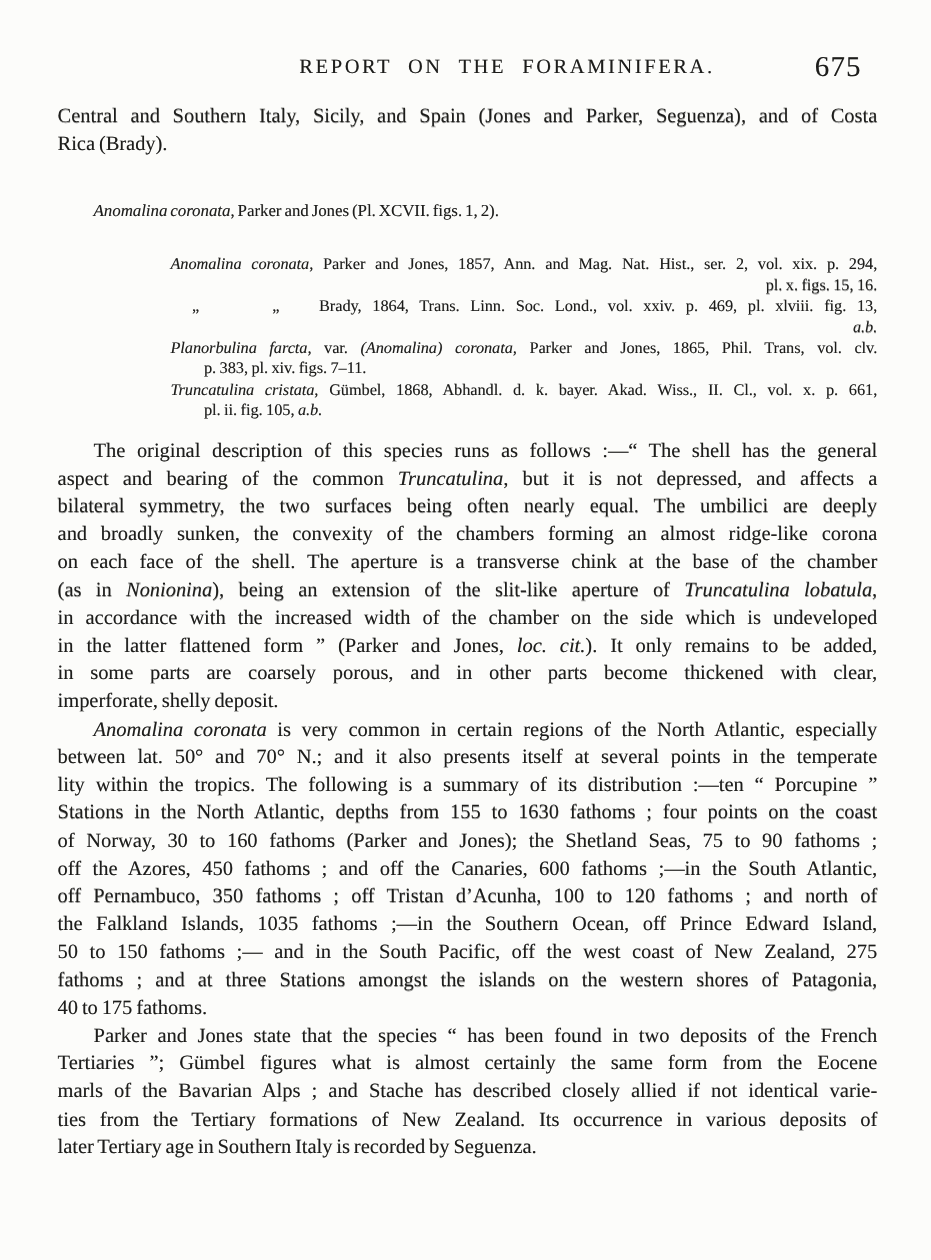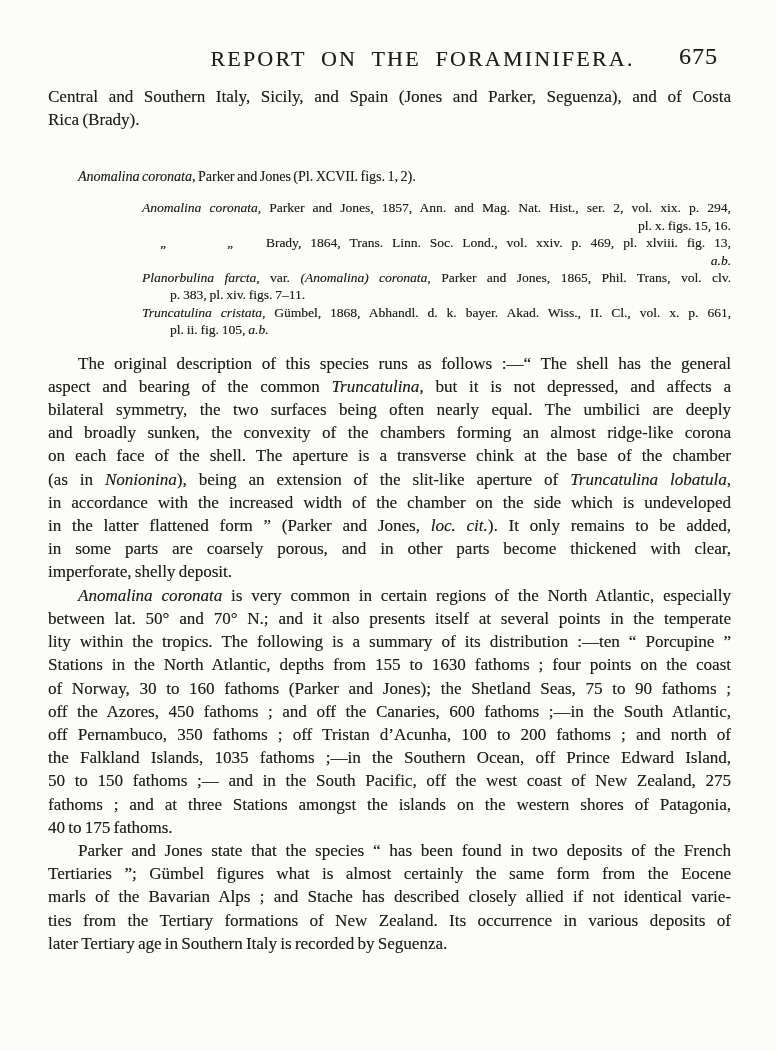--- a/index.html
+++ b/index.html
@@ -13,39 +13,39 @@
     overflow:hidden;
     text-shadow:0.2px 0.2px 0.4px rgba(25,25,25,0.45);
   }
   .content { position:absolute; left:48px; top:46px; width:683px; }
 
   
   .runhead { position:relative; height:20px; margin-bottom:19px; }
   .runhead-title {
     position:absolute; top:0; left:calc(50% + 33px);
     transform:translateX(-50%);
-    font-size:22px; letter-spacing:2.2px; word-spacing:7px;
+    font-size:17px; letter-spacing:2.2px; word-spacing:7px;
     white-space:nowrap;
   }
   .runhead-page { position:absolute; top:-3px; right:13px; font-size:24px; letter-spacing:1px; }
 
   
   .bodytext { font-size:17px; line-height:23.2px; word-spacing:-1px; }
   .line { min-height:1em; }
   .j { text-align:justify; text-align-last:justify; }
   .ind30 { text-indent:30px; }
 
   .species-heading {
     margin-top:34px;
     font-size:14px; line-height:24px;
     text-indent:30px;
   }
 
   .syn {
-    margin-top:10px; margin-left:94px;
+    margin-top:22px; margin-left:94px;
     font-size:13.5px; line-height:17.4px; word-spacing:-0.5px;
     width:589px;
   }
   .p18  { padding-left:18px; }
   .p163 { padding-left:163px;text-align:right; }
   .p28  { padding-left:28px; }
 
   .para2 { margin-top:13px; }
 
   em { font-style:italic; }
@@ -95,21 +95,21 @@
           <div class="line j"><span>in some parts are coarsely porous, and in other parts become thickened with clear,</span></div>
           <div class="line "><span>imperforate, shelly deposit.</span></div>
         </div>
         <div class="bodytext">
           <div class="line j ind30"><em>Anomalina coronata</em><span> is very common in certain regions of the North Atlantic, especially</span></div>
           <div class="line j"><span>between lat. 50° and 70° N.; and it also presents itself at several points in the temperate</span></div>
           <div class="line j"><span>lity within the tropics.  The following is a summary of its distribution :—ten “ Porcupine ”</span></div>
           <div class="line j"><span>Stations in the North Atlantic, depths from 155 to 1630 fathoms ; four points on the coast</span></div>
           <div class="line j"><span>of Norway, 30 to 160 fathoms (Parker and Jones); the Shetland Seas, 75 to 90 fathoms ;</span></div>
           <div class="line j"><span>off the Azores, 450 fathoms ; and off the Canaries, 600 fathoms ;—in the South Atlantic,</span></div>
-          <div class="line j"><span>off Pernambuco, 350 fathoms ; off Tristan d’Acunha, 100 to 200 fathoms ; and north of</span></div>
+          <div class="line j"><span>off Pernambuco, 350 fathoms ; off Tristan d’Acunha, 100 to 120 fathoms ; and north of</span></div>
           <div class="line j"><span>the Falkland Islands, 1035 fathoms ;—in the Southern Ocean, off Prince Edward Island,</span></div>
           <div class="line j"><span>50 to 150 fathoms ;— and in the South Pacific, off the west coast of New Zealand, 275</span></div>
           <div class="line j"><span>fathoms ; and at three Stations amongst the islands on the western shores of Patagonia,</span></div>
           <div class="line "><span>40 to 175 fathoms.</span></div>
         </div>
         <div class="bodytext">
           <div class="line j ind30"><span>Parker and Jones state that the species “ has been found in two deposits of the French</span></div>
           <div class="line j"><span>Tertiaries ”; Gümbel figures what is almost certainly the same form from the Eocene</span></div>
           <div class="line j"><span>marls of the Bavarian Alps ; and Stache has described closely allied if not identical varie-</span></div>
           <div class="line j"><span>ties from the Tertiary formations of New Zealand.  Its occurrence in various deposits of</span></div>

